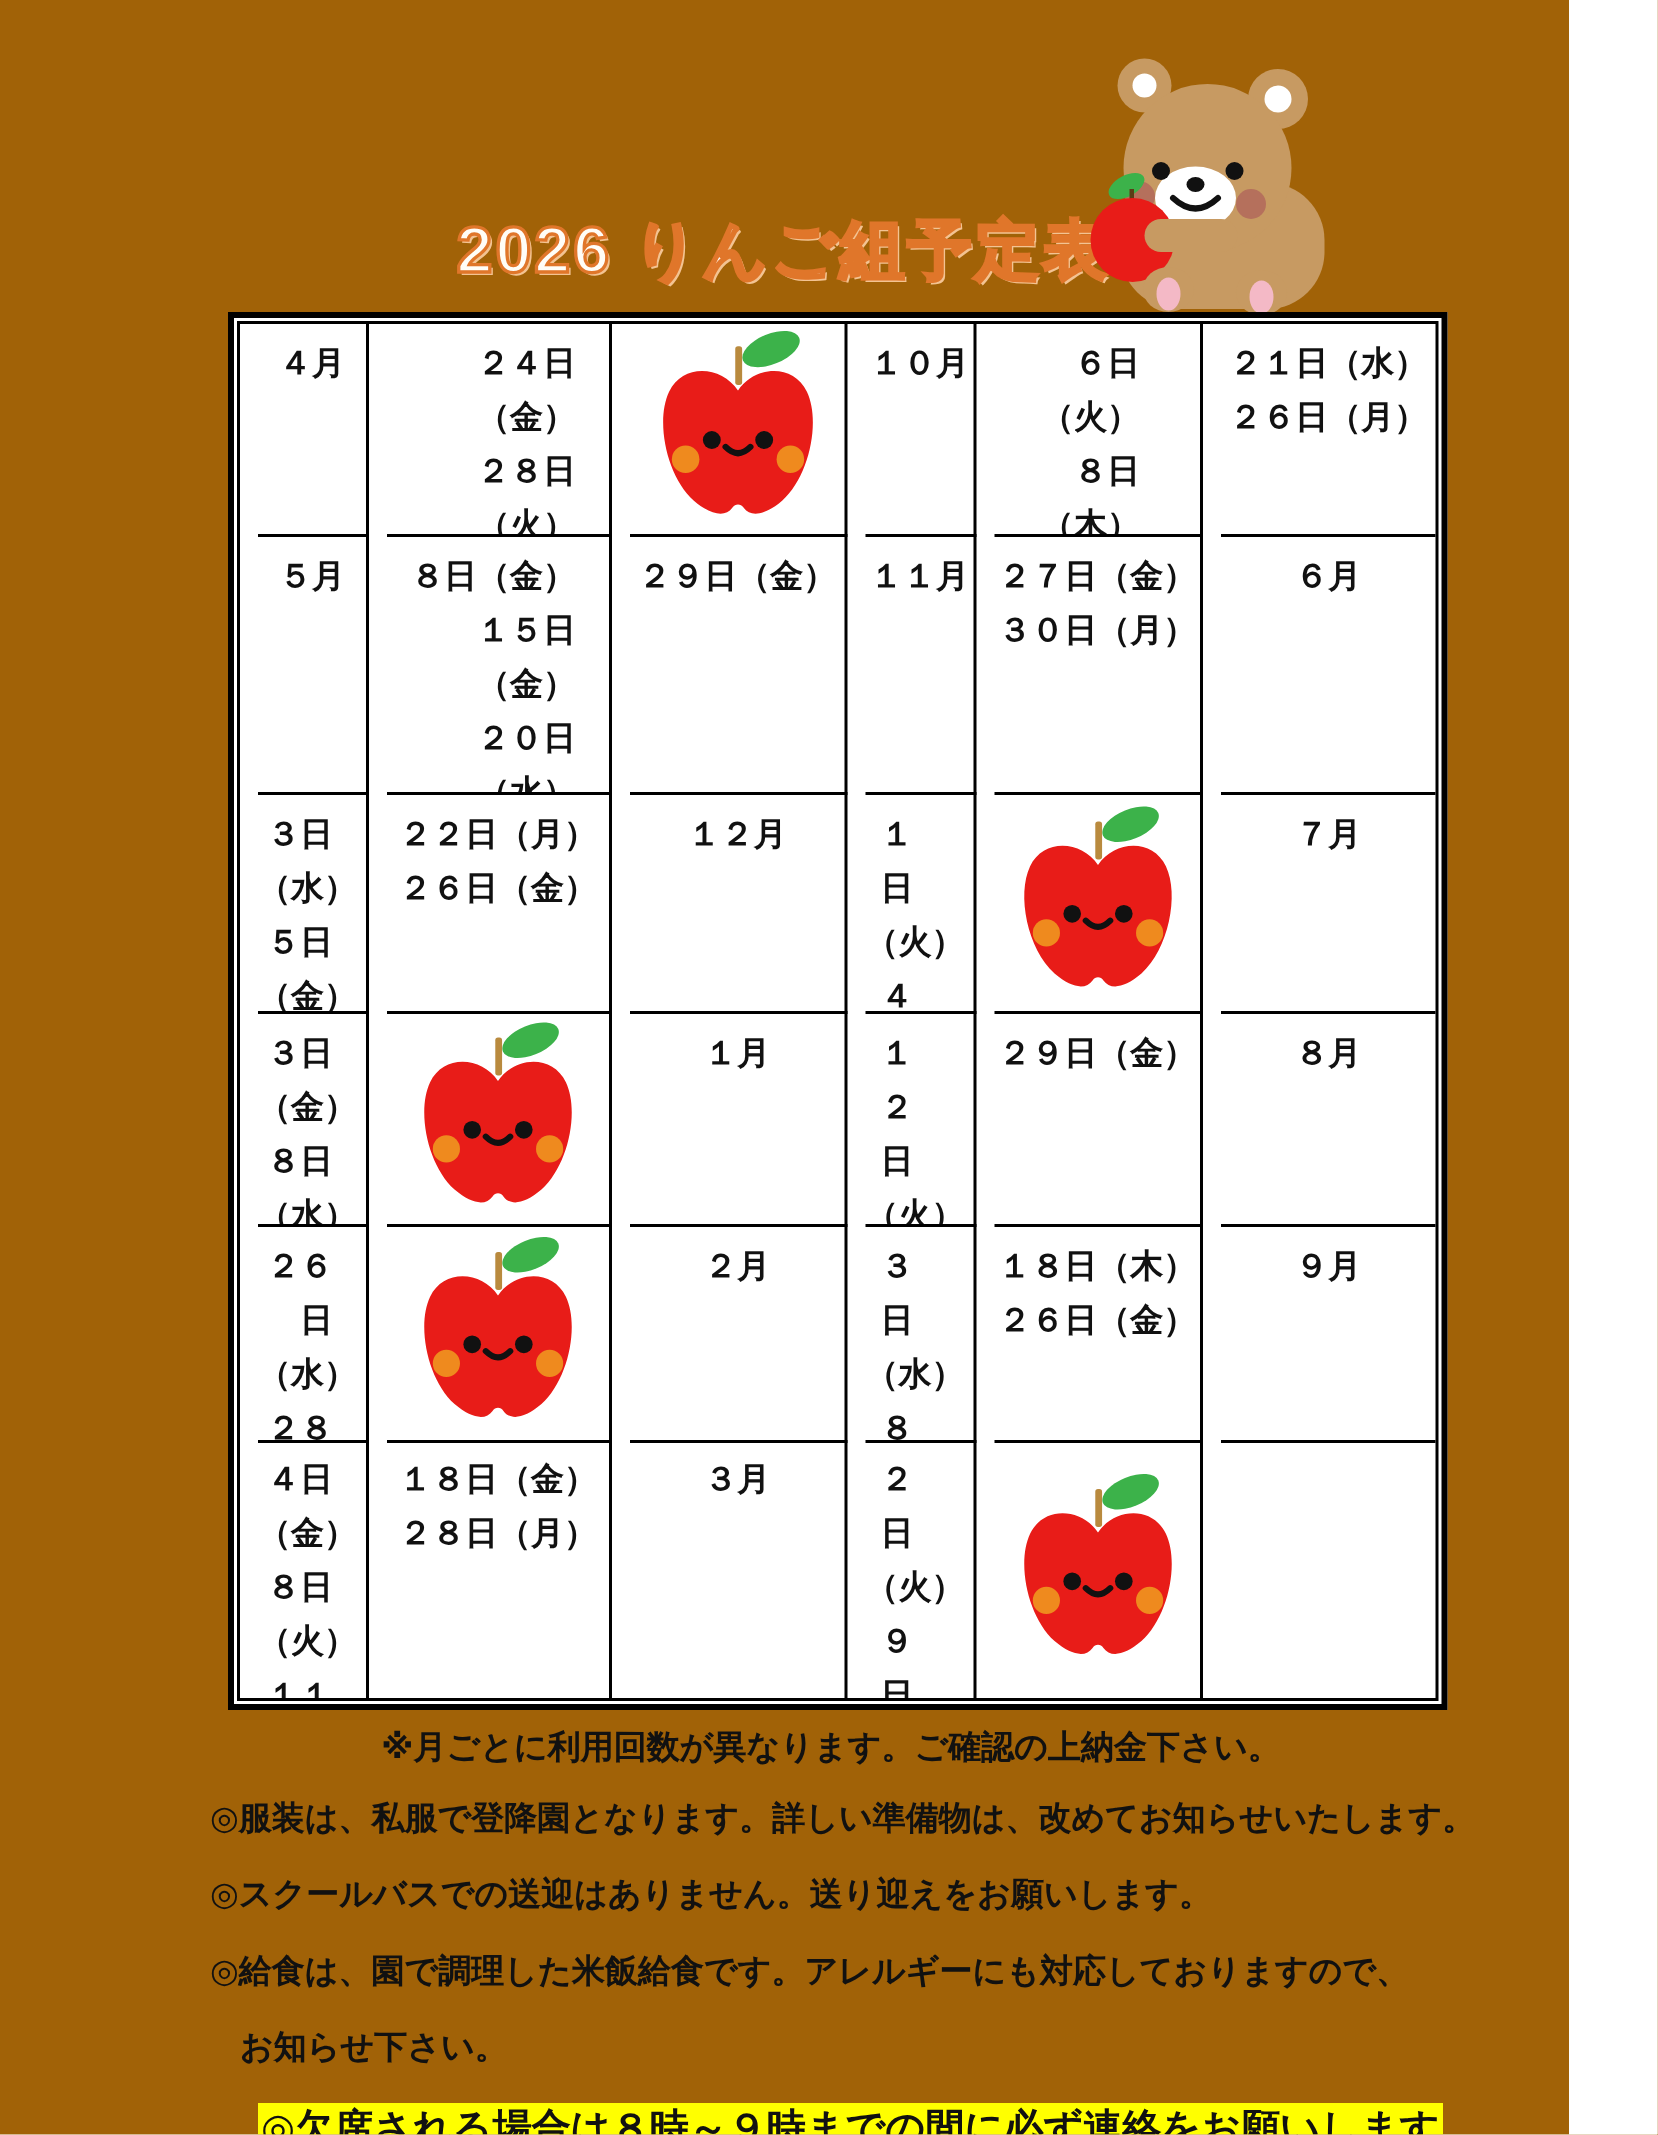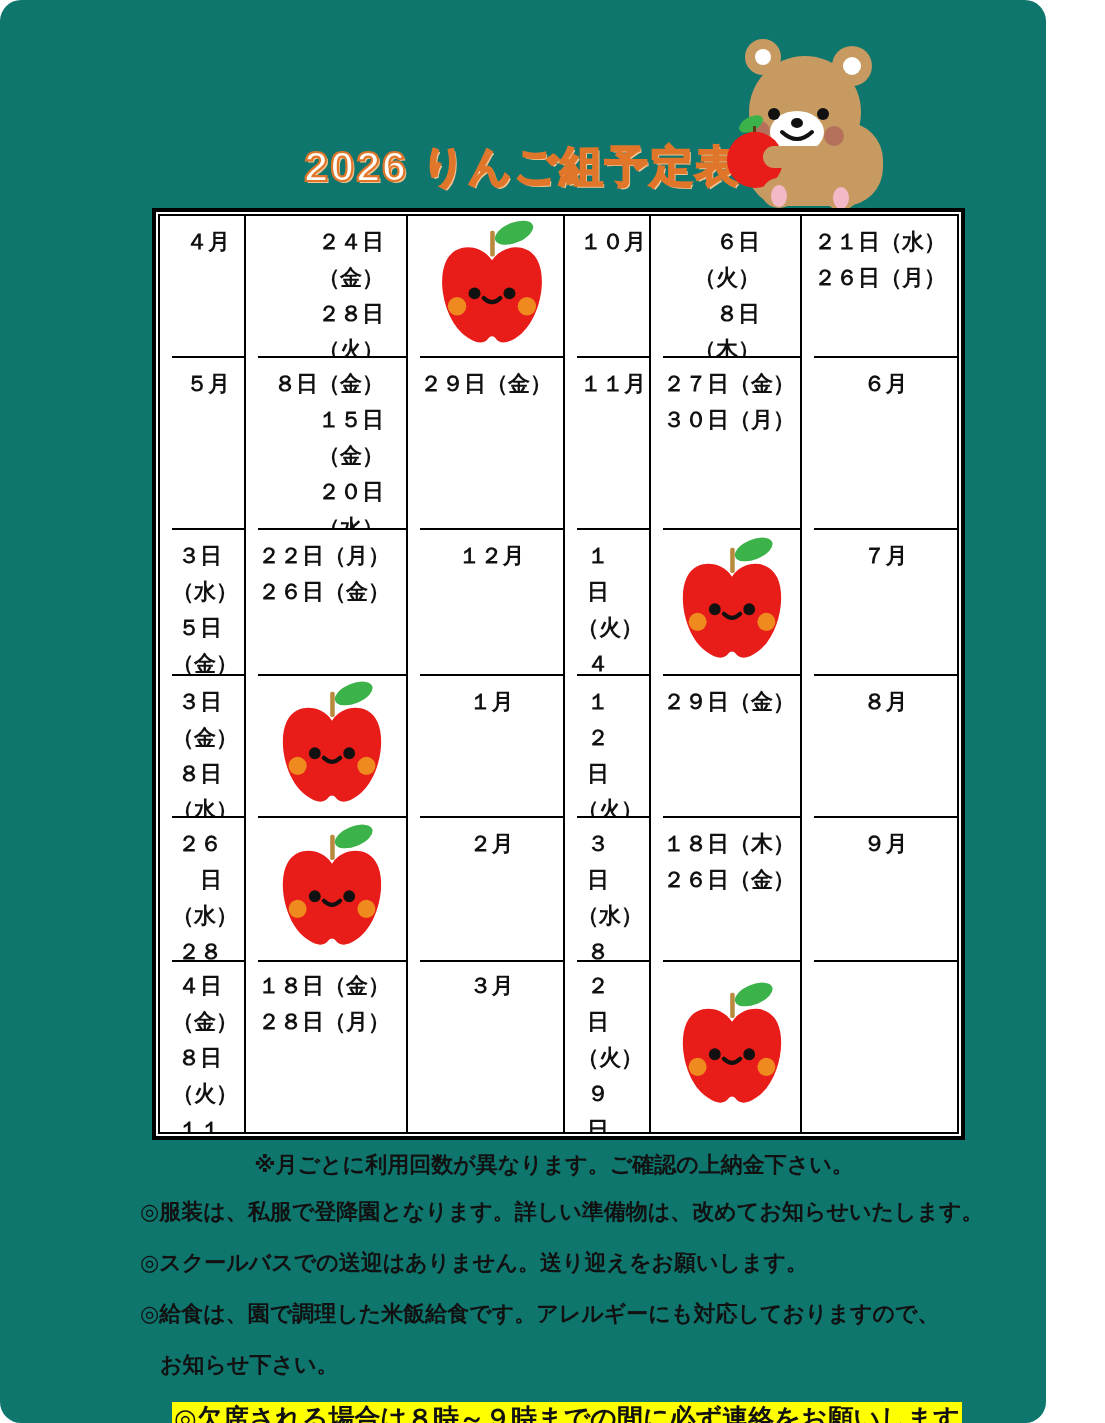--- a/index.html
+++ b/index.html
@@ -1,22 +1,21 @@
 <!DOCTYPE html>
 <html><head>
 <meta charset="utf-8">
 <style>
   html,body{margin:0;padding:0;background:#ffffff;}
   .page{
     position:relative;
     width:1046px;height:1423px;
-    background:#0f766e;
+    background:#a16207;
     font-family:"Liberation Sans","DejaVu Sans",sans-serif;
     overflow:hidden;
-    border-radius:21px;
   }
   
   .title{
     position:absolute;left:0;top:138px;width:740px;
     text-align:right;
     font-size:43px;font-weight:bold;letter-spacing:2px;
     color:#fffdf7;
     -webkit-text-stroke:2.2px #e0762a;
     text-shadow:2px 2px 0 #f3c392;
     white-space:nowrap;
@@ -49,21 +48,21 @@
     padding-top:8px;
     white-space:pre-line;
     overflow:hidden;
     margin-left:12px;
   }
   .tbl-inner > .cell:nth-child(6n){border-right:none;}
   .tbl-inner > .cell:nth-child(n+31){border-bottom:none;font-family:Liberation Mono, monospace;}
   .cm{text-align:center;}                 
   .cd{text-align:right;padding-right:22px;} 
   .cd5{text-align:right;padding-right:40px;}
-  .cx{}                 
+  .cx{text-align:center;}                 
   .cell.apple-cell{
     display:flex;align-items:center;justify-content:center;
     padding:2px 0 2px 0;
   }
   
   .notes{
     position:absolute;left:140px;top:1150px;width:828px;
     color:#111;font-weight:bold;
   }
   .note-center{

